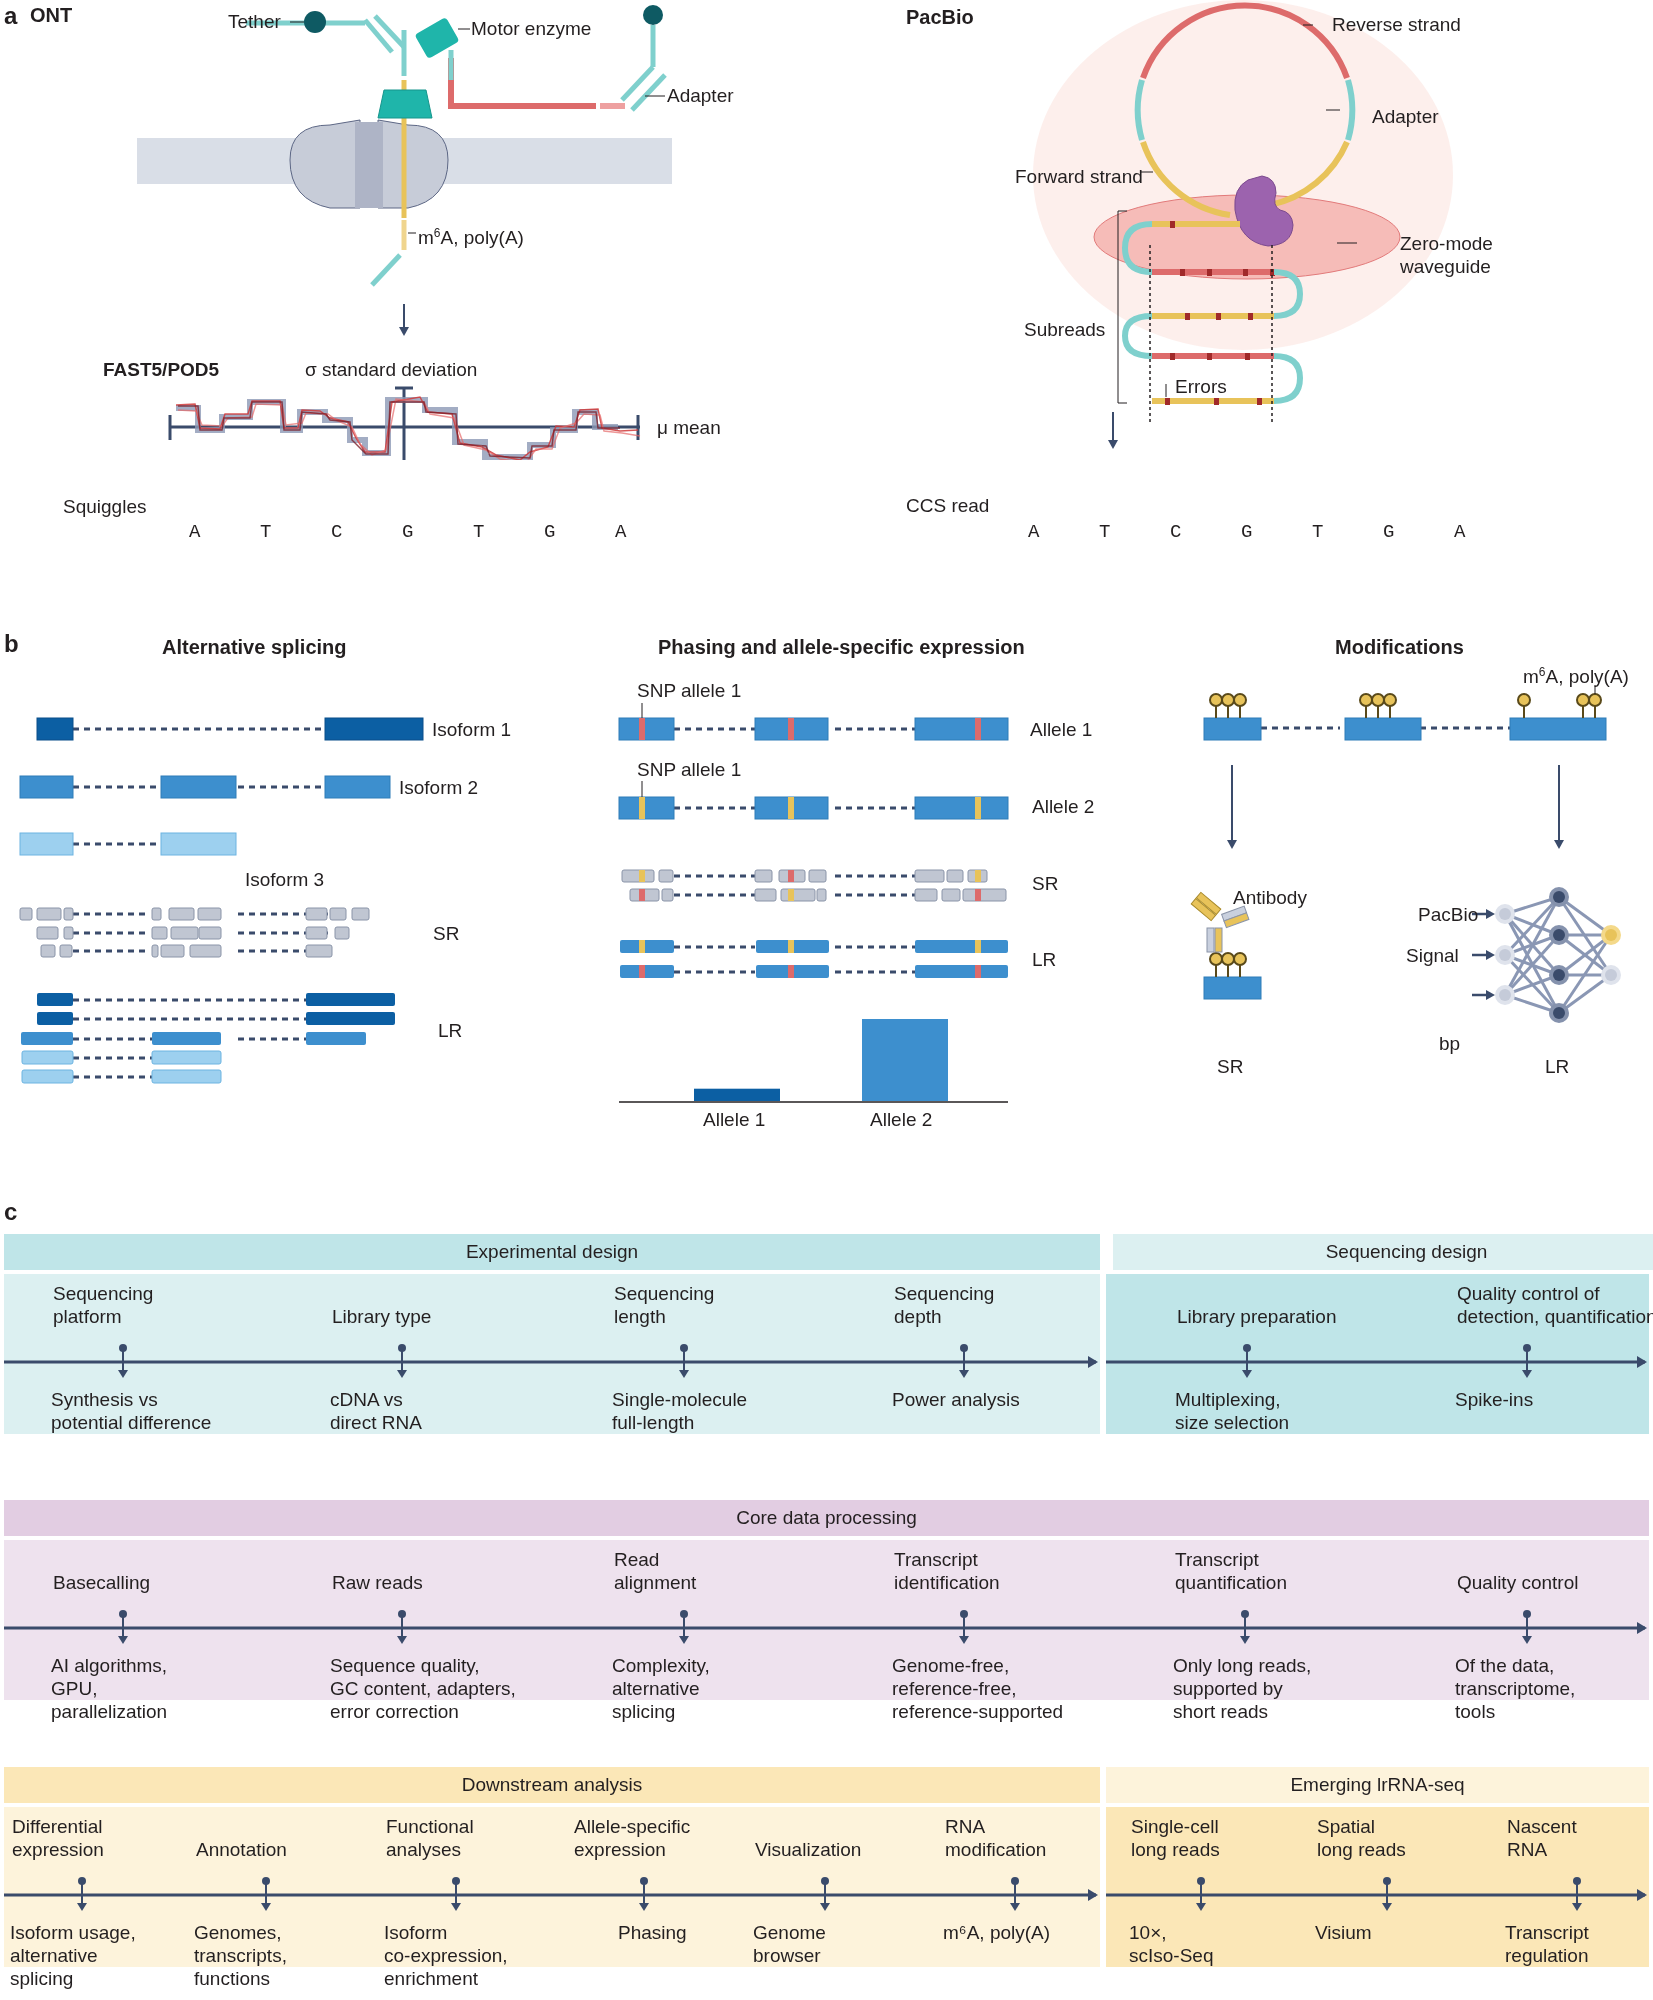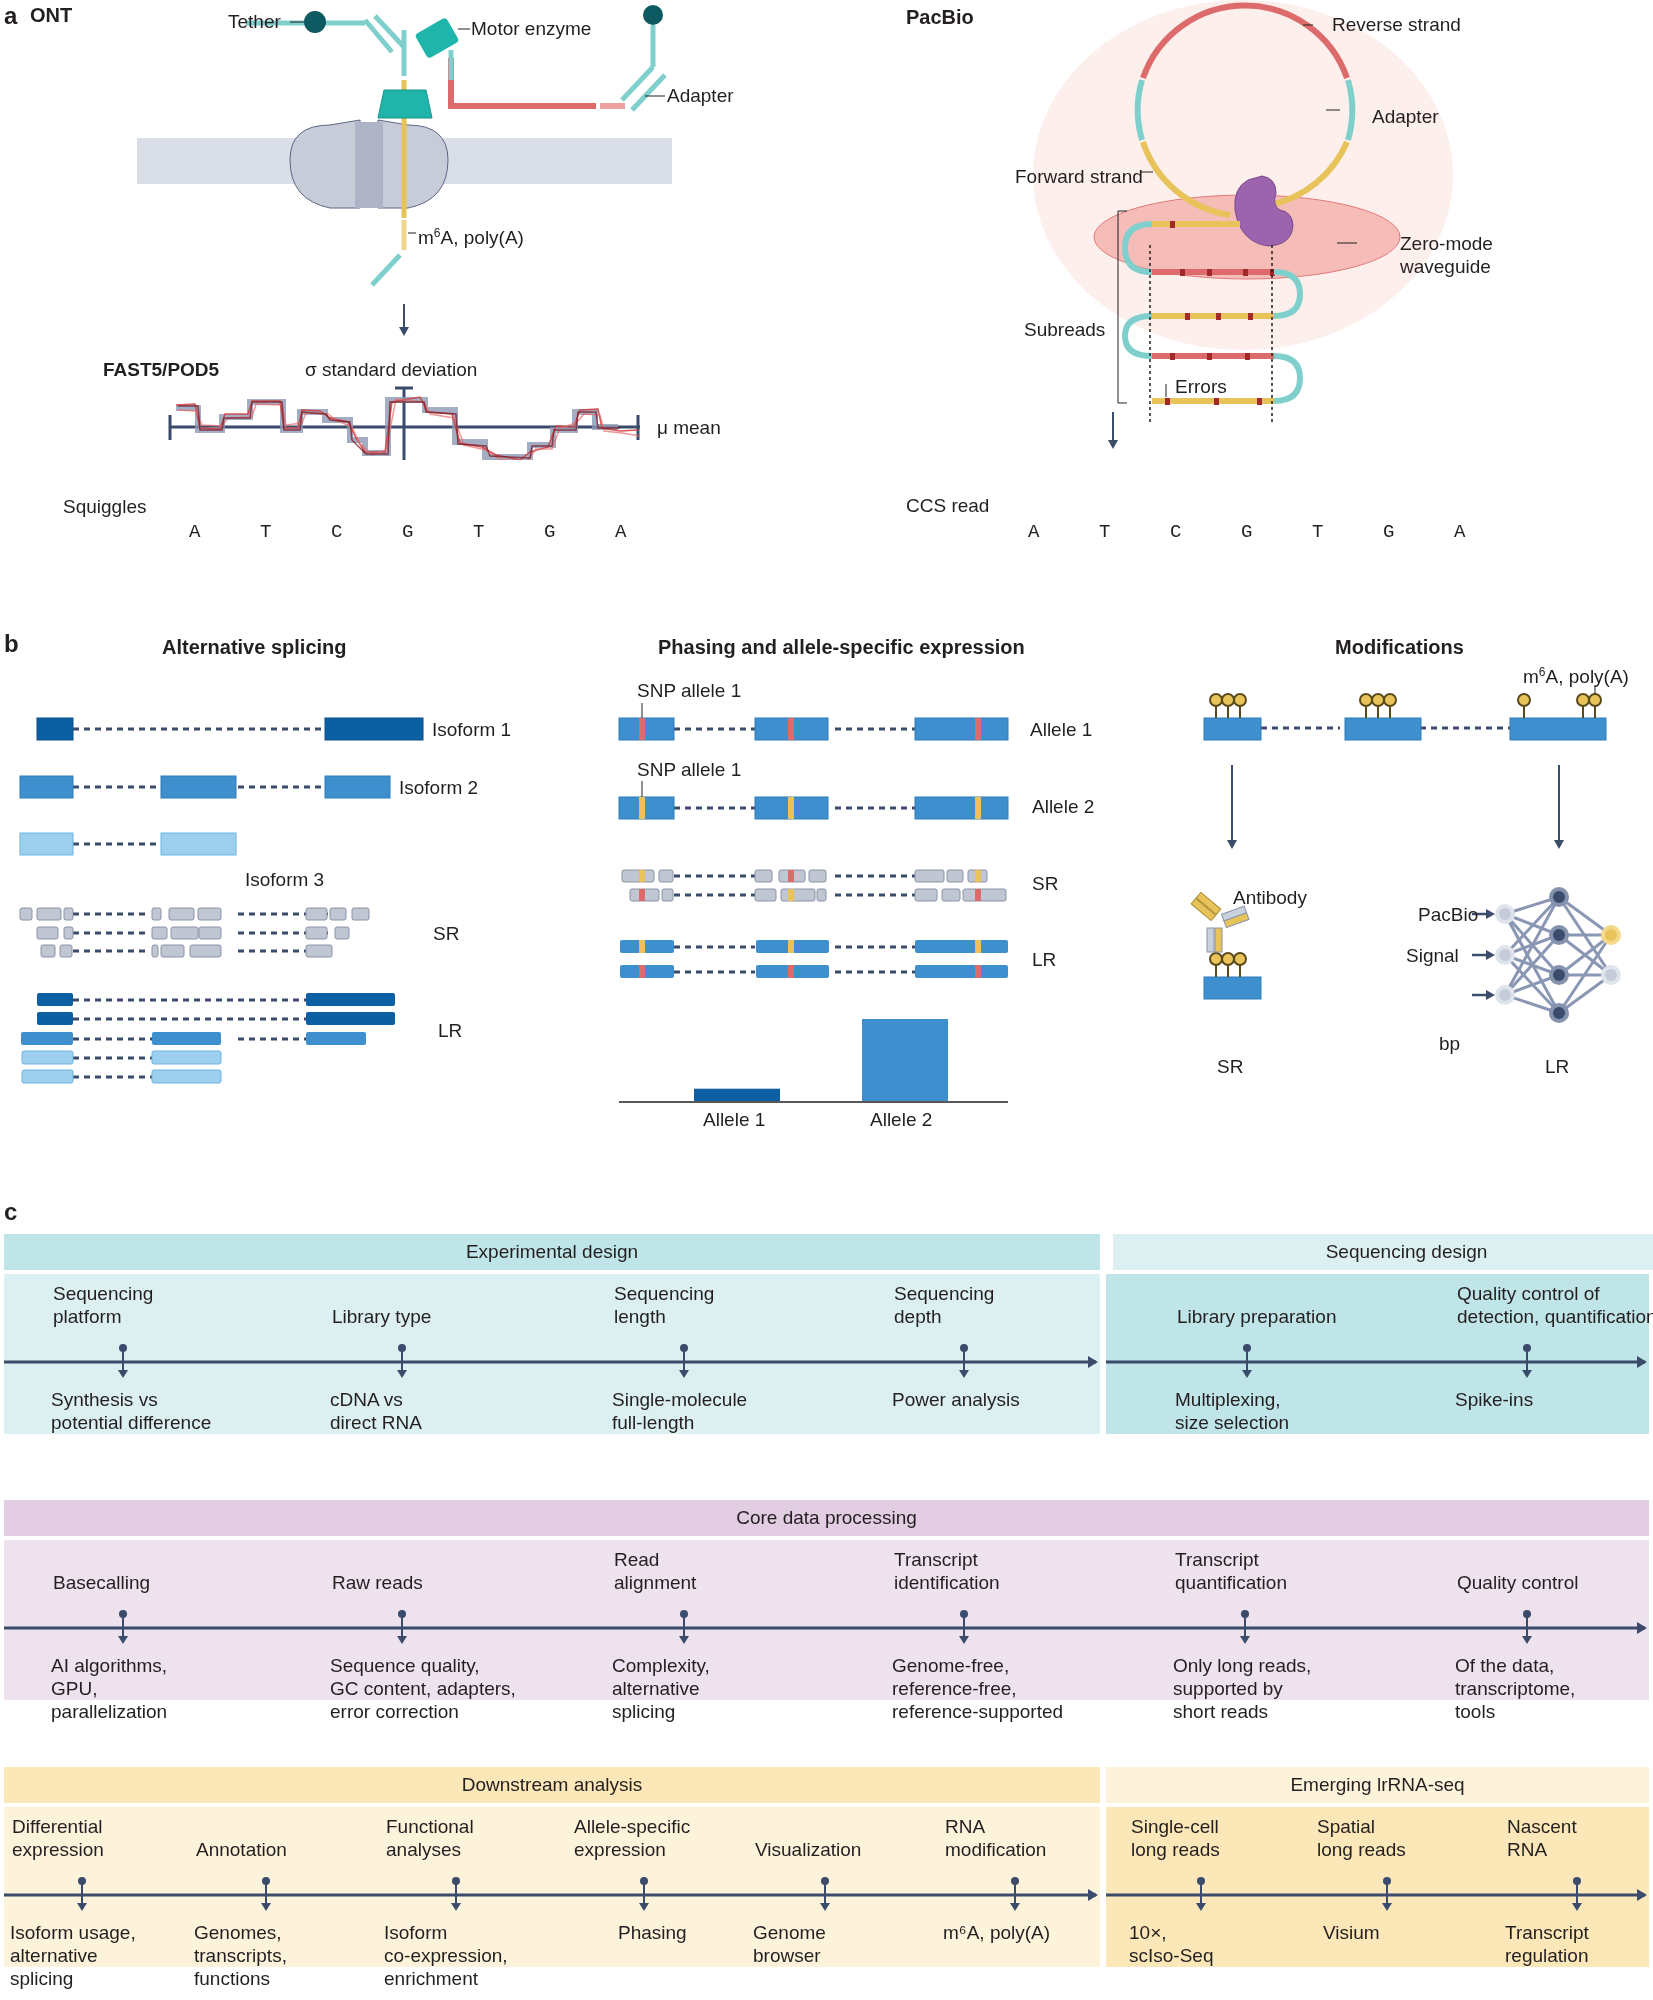--- a/index.html
+++ b/index.html
@@ -619,21 +619,21 @@
       <polygon points="1010,1903 1020,1903 1015,1911" fill="#3a4b6b"></polygon>
     </svg>
     <div class="band-head" style="left: 1106px; top: 1767px; width: 543px; height: 36px; background: rgb(253, 243, 219);">Emerging lrRNA-seq</div>
     <div class="band" style="left: 1106px; top: 1807px; width: 543px; height: 160px; background: rgb(251, 231, 183);"></div>
     <div class="tl-text" style="top: 1815px; left: 1131px; width: 260px;">Single-cell
 long reads</div>
     <div class="tl-text" style="top: 1921px; left: 1129px; width: 260px;">10×,
 scIso-Seq</div>
     <div class="tl-text" style="top: 1815px; left: 1317px; width: 260px;">Spatial
 long reads</div>
-    <div class="tl-text" style="top: 1921px; left: 1315px; width: 260px; margin-left: 8px;">Visium</div>
+    <div class="tl-text" style="top: 1921px; left: 1315px; width: 260px;">Visium</div>
     <div class="tl-text" style="top: 1815px; left: 1507px; width: 260px;">Nascent
 RNA</div>
     <div class="tl-text" style="top: 1921px; left: 1505px; width: 260px;">Transcript
 regulation</div>
     <svg width="1653" height="2000" style="position: absolute; left: 0px; top: 0px; pointer-events: none;">
       <line x1="1106" x2="1645" y1="1895" y2="1895" stroke="#3a4b6b" stroke-width="3"></line>
       <polygon points="1637,1889 1647,1895 1637,1901" fill="#3a4b6b"></polygon>
       <circle cx="1201" cy="1881" r="4" fill="#3a4b6b"></circle>
       <line x1="1201" x2="1201" y1="1881" y2="1905" stroke="#3a4b6b" stroke-width="2"></line>
       <polygon points="1196,1903 1206,1903 1201,1911" fill="#3a4b6b"></polygon>

